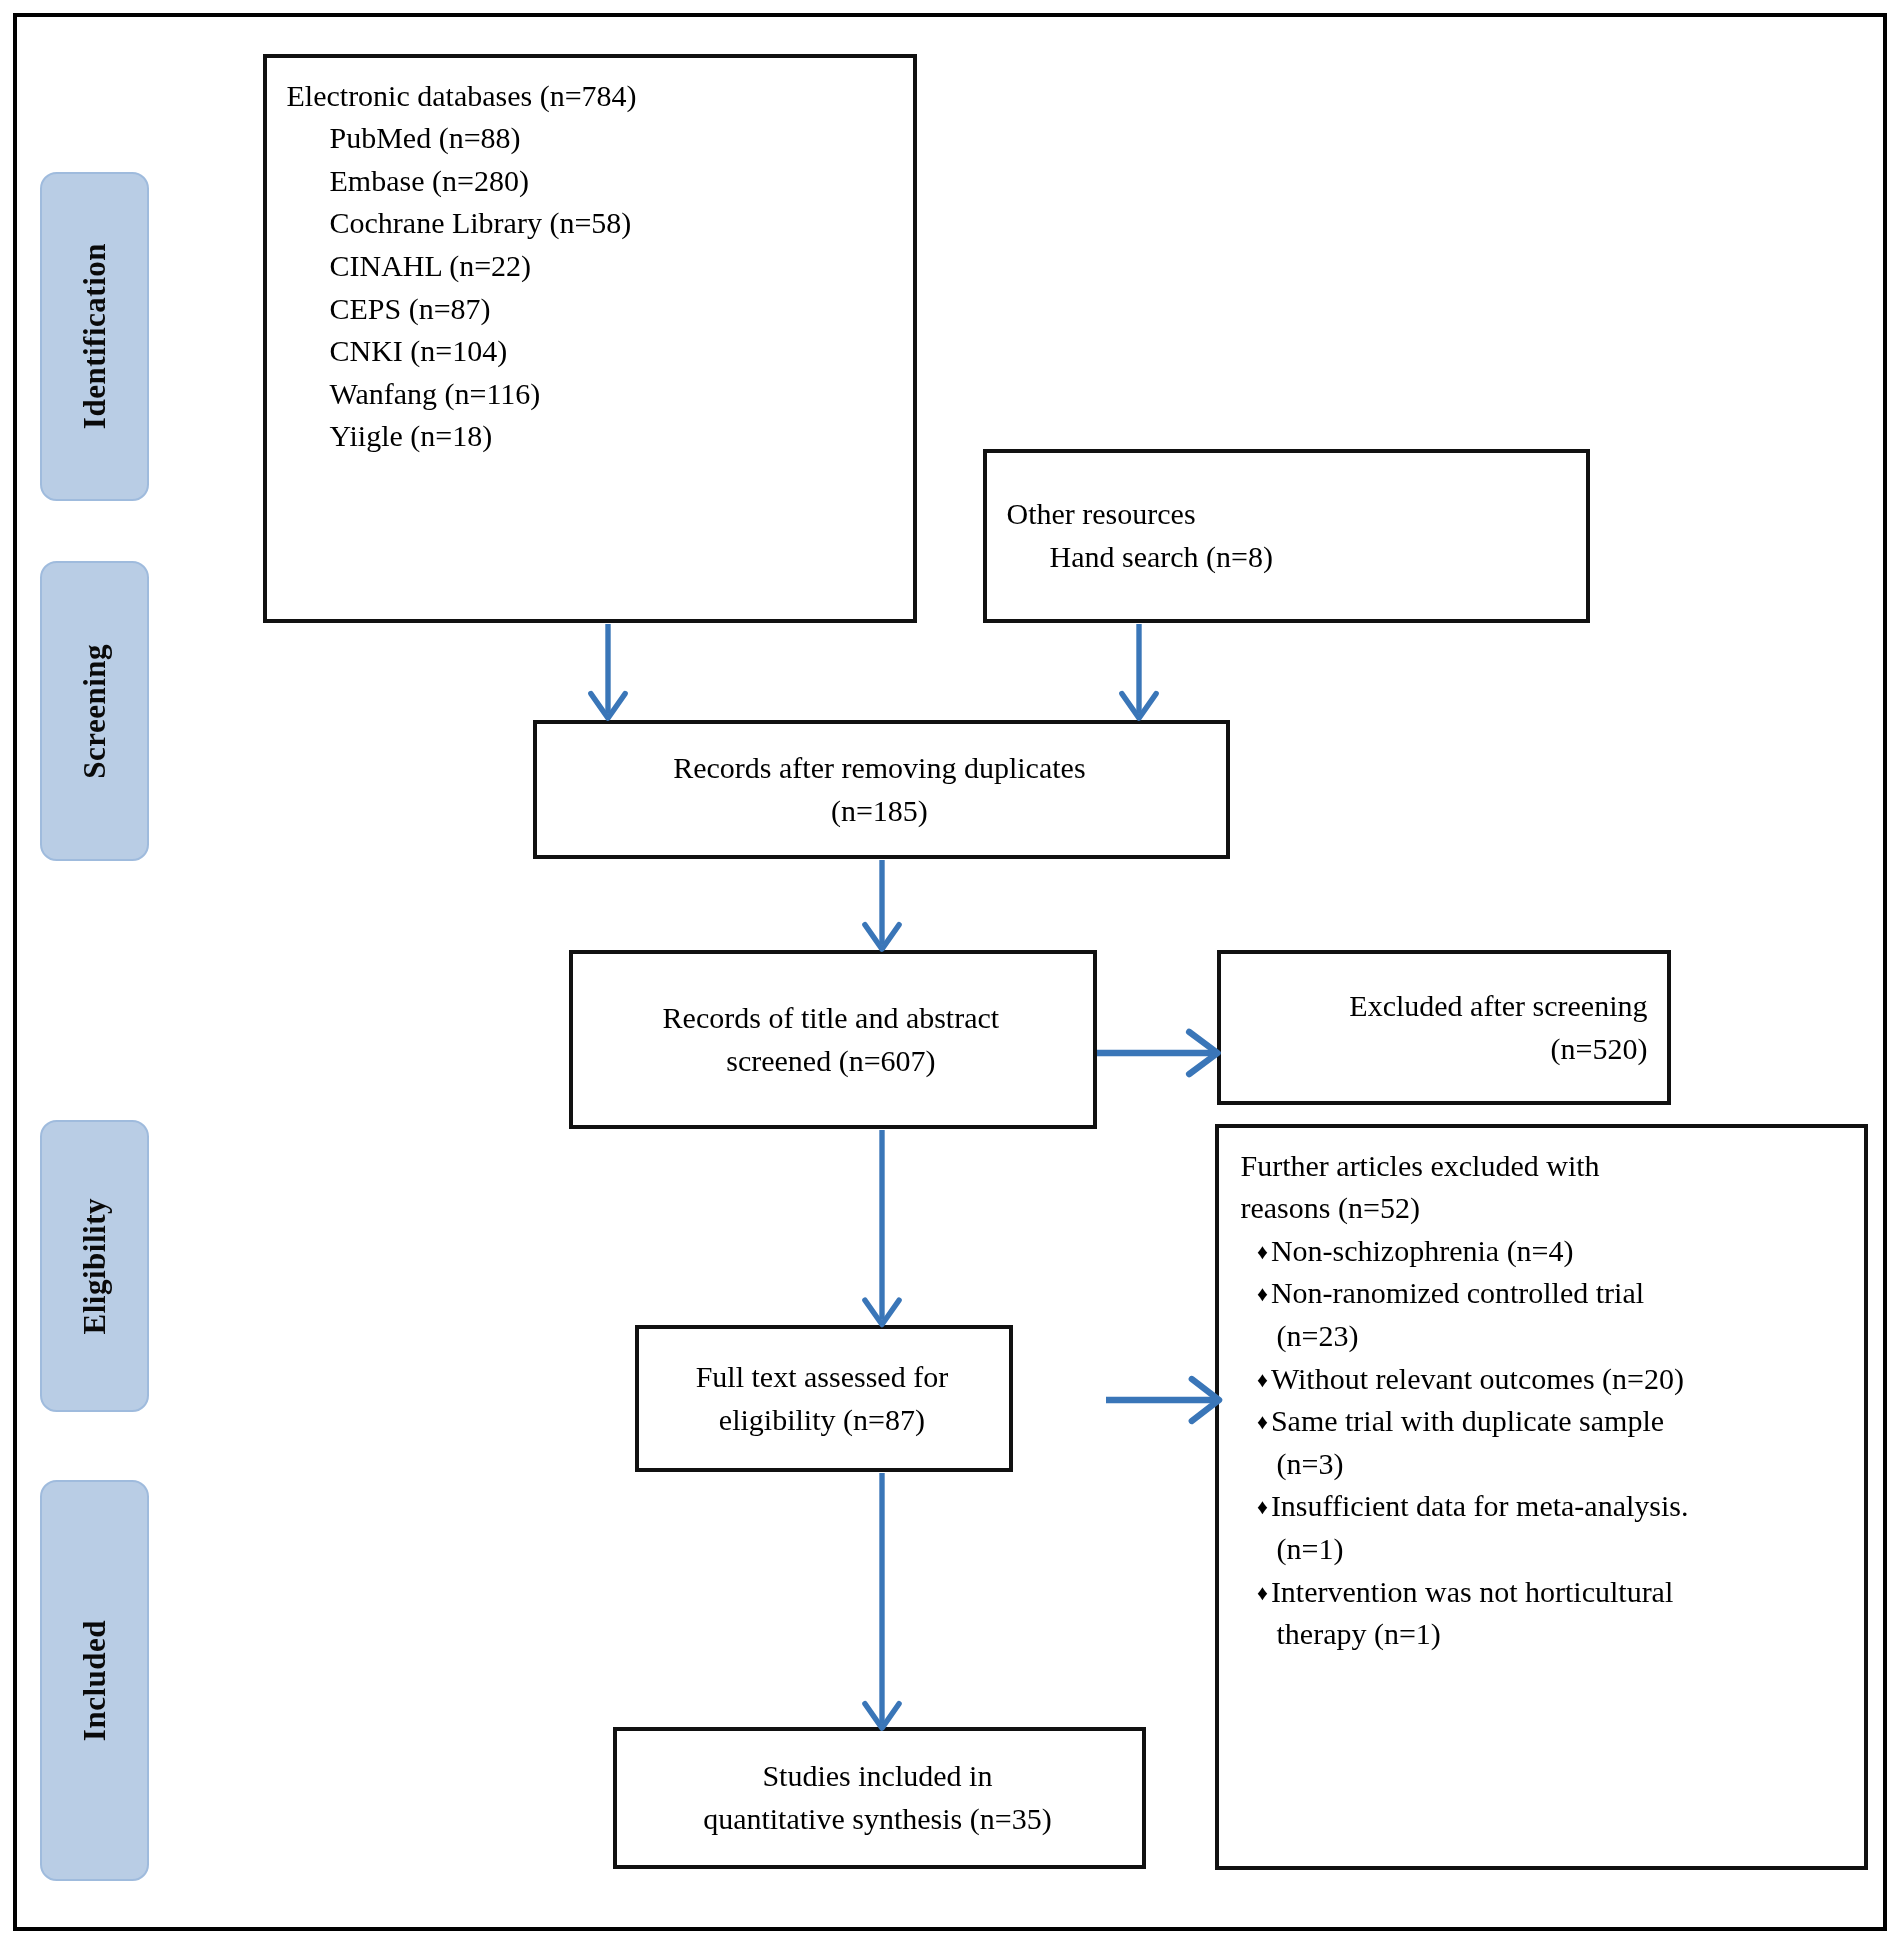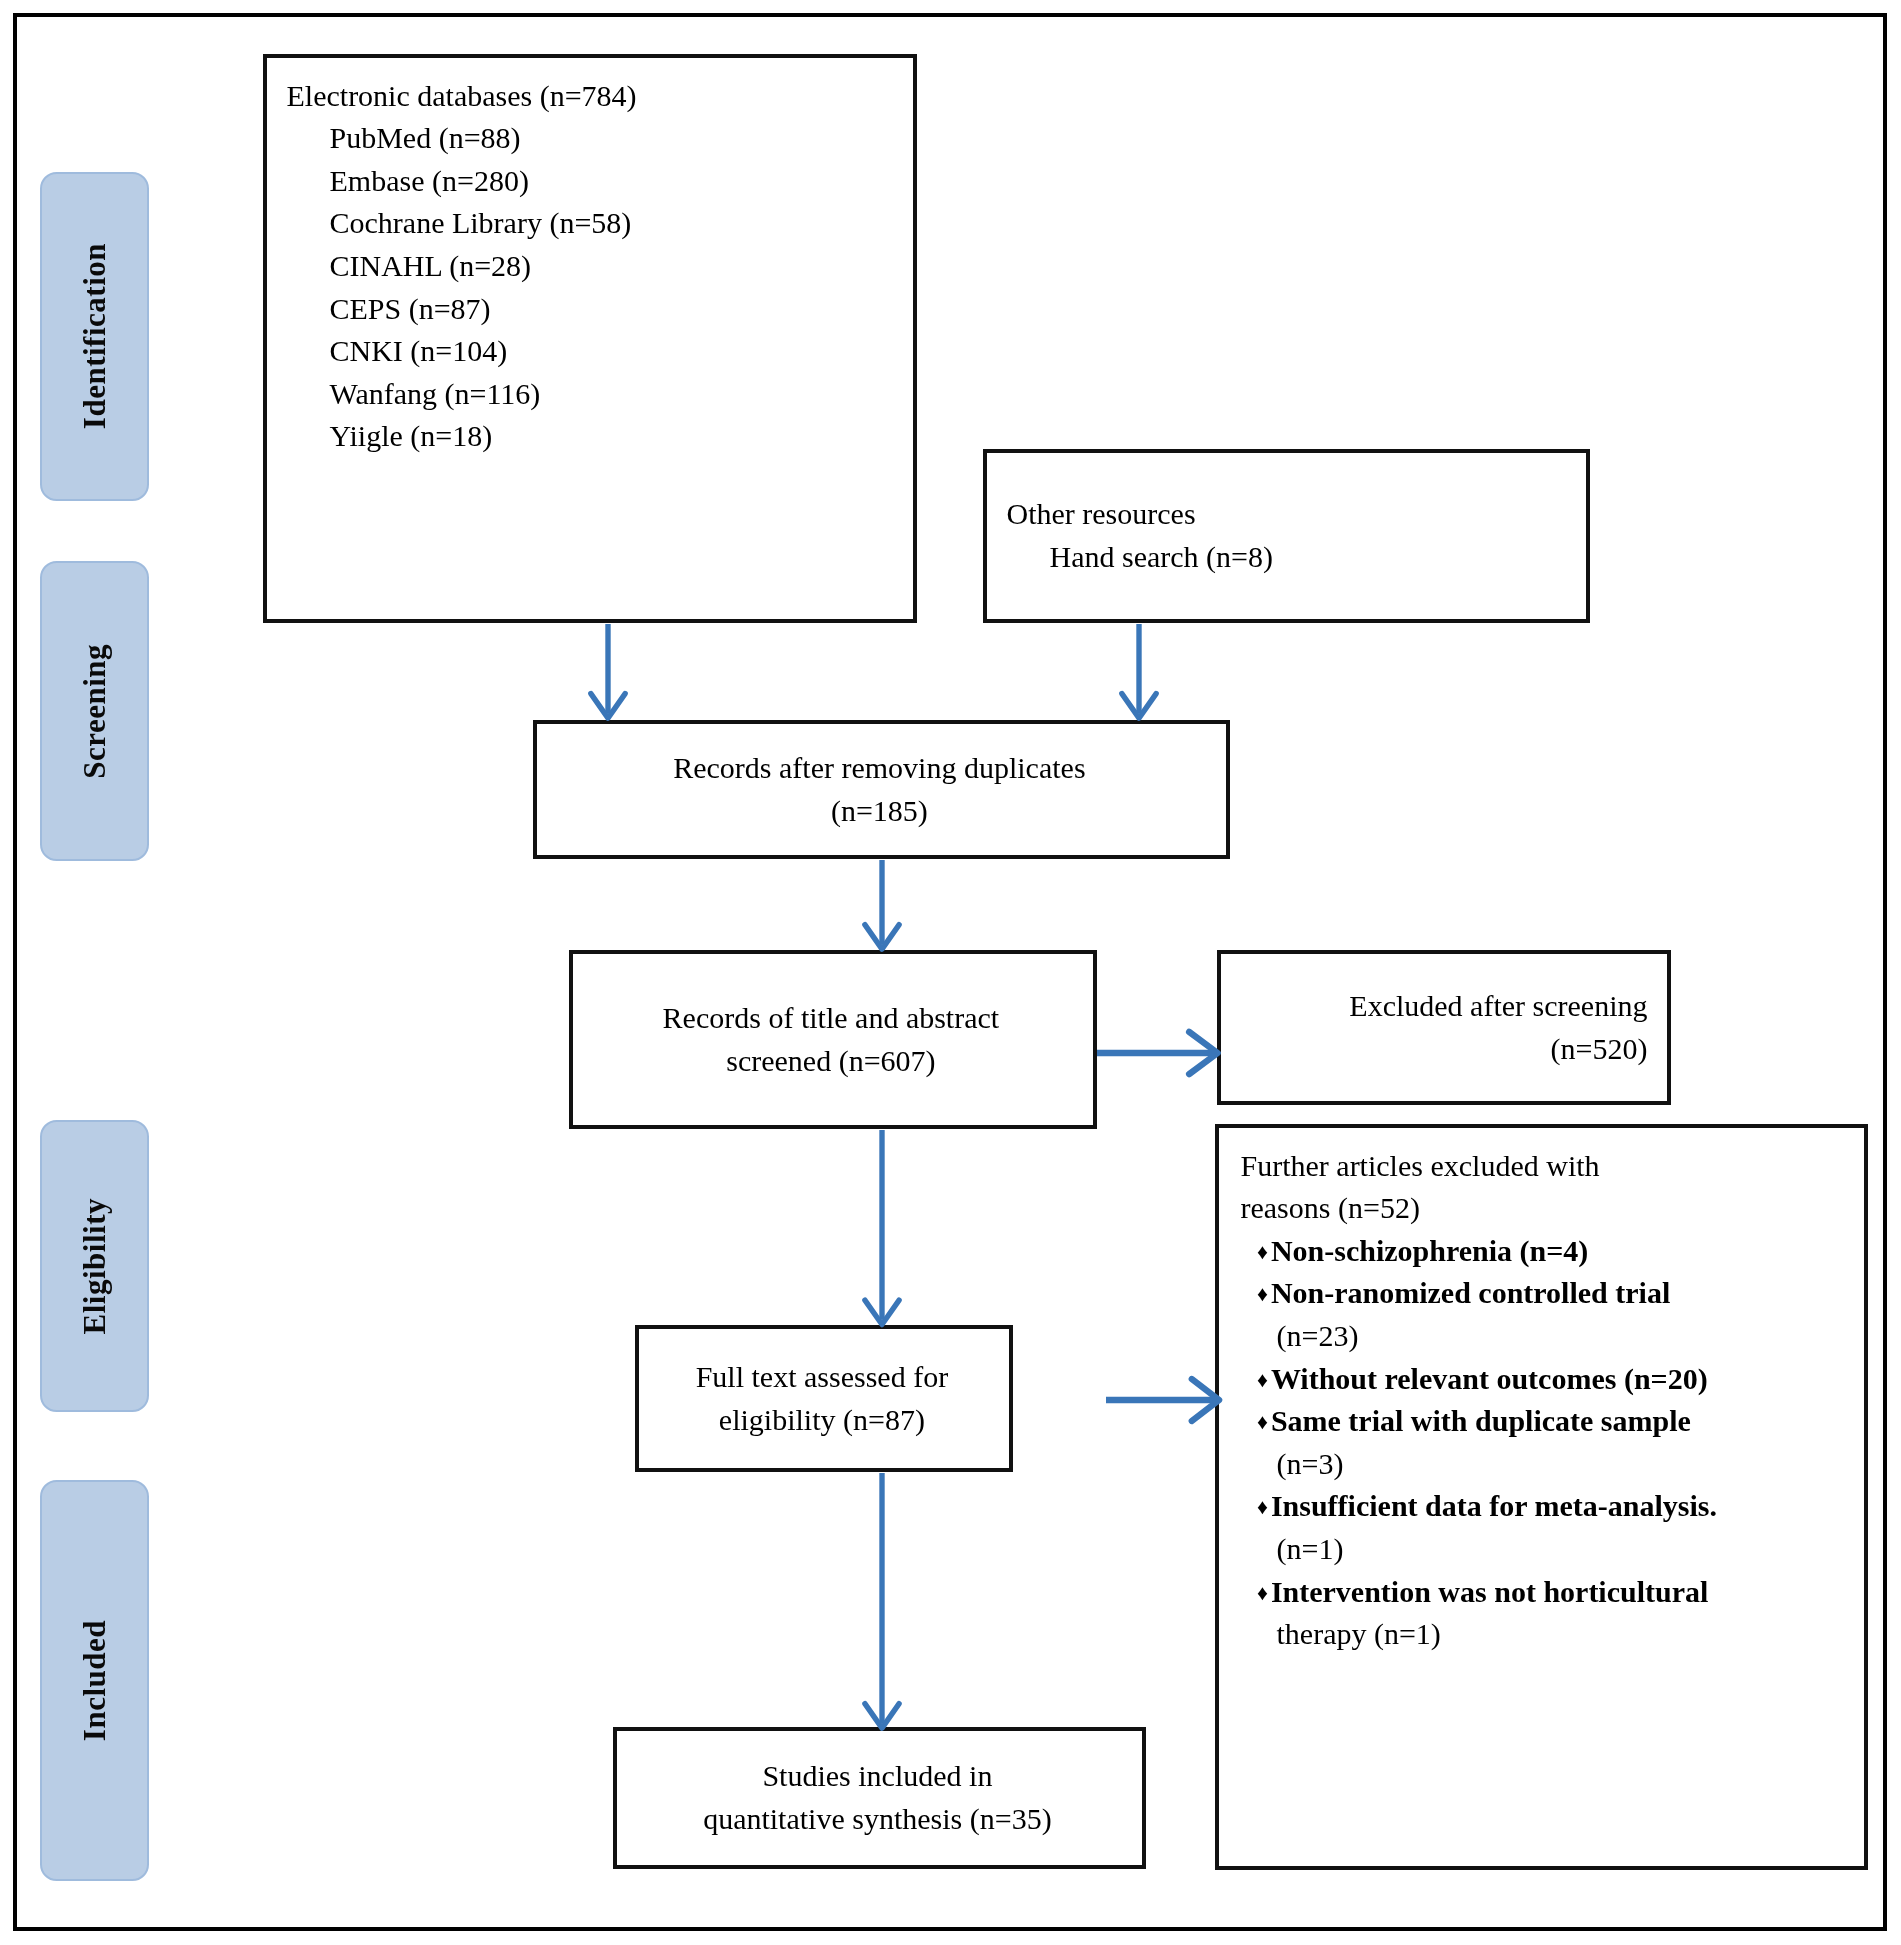--- a/index.html
+++ b/index.html
@@ -77,21 +77,20 @@
     box-sizing: border-box;
     display: flex;
     flex-direction: column;
     justify-content: center;
   }
 
   .indent-1 { padding-left: 43px; }
   .indent-hang {
     padding-left: 36px;
     text-indent: -19.5px;
-    font-weight: bold;
   }
   .hang-cont { padding-left: 36px; }
 
   .bullet {
     font-size: 21.5px;
     vertical-align: 2px;
     padding-right: 2.9px;
   }
 
   
@@ -122,21 +121,21 @@
   <div class="phase-box" style="left:40px; top:1480px; width:109px; height:401px;">
     <span class="phase-label">Included</span>
   </div>
 
   <div class="flow-box" style="left:263px; top:54px; width:654px; height:569px;">
     <div class="inner">
       <div>Electronic databases (n=784)</div>
       <div class="indent-1">PubMed (n=88)</div>
       <div class="indent-1">Embase (n=280)</div>
       <div class="indent-1">Cochrane Library (n=58)</div>
-      <div class="indent-1">CINAHL (n=28)</div>
+      <div class="indent-1">CINAHL (n=22)</div>
       <div class="indent-1">CEPS (n=87)</div>
       <div class="indent-1">CNKI (n=104)</div>
       <div class="indent-1">Wanfang (n=116)</div>
       <div class="indent-1">Yiigle (n=18)</div>
     </div>
   </div>
 
   <div class="flow-box" style="left:983px; top:449px; width:607px; height:174px;">
     <div class="inner midy">
       <div>Other resources</div>

